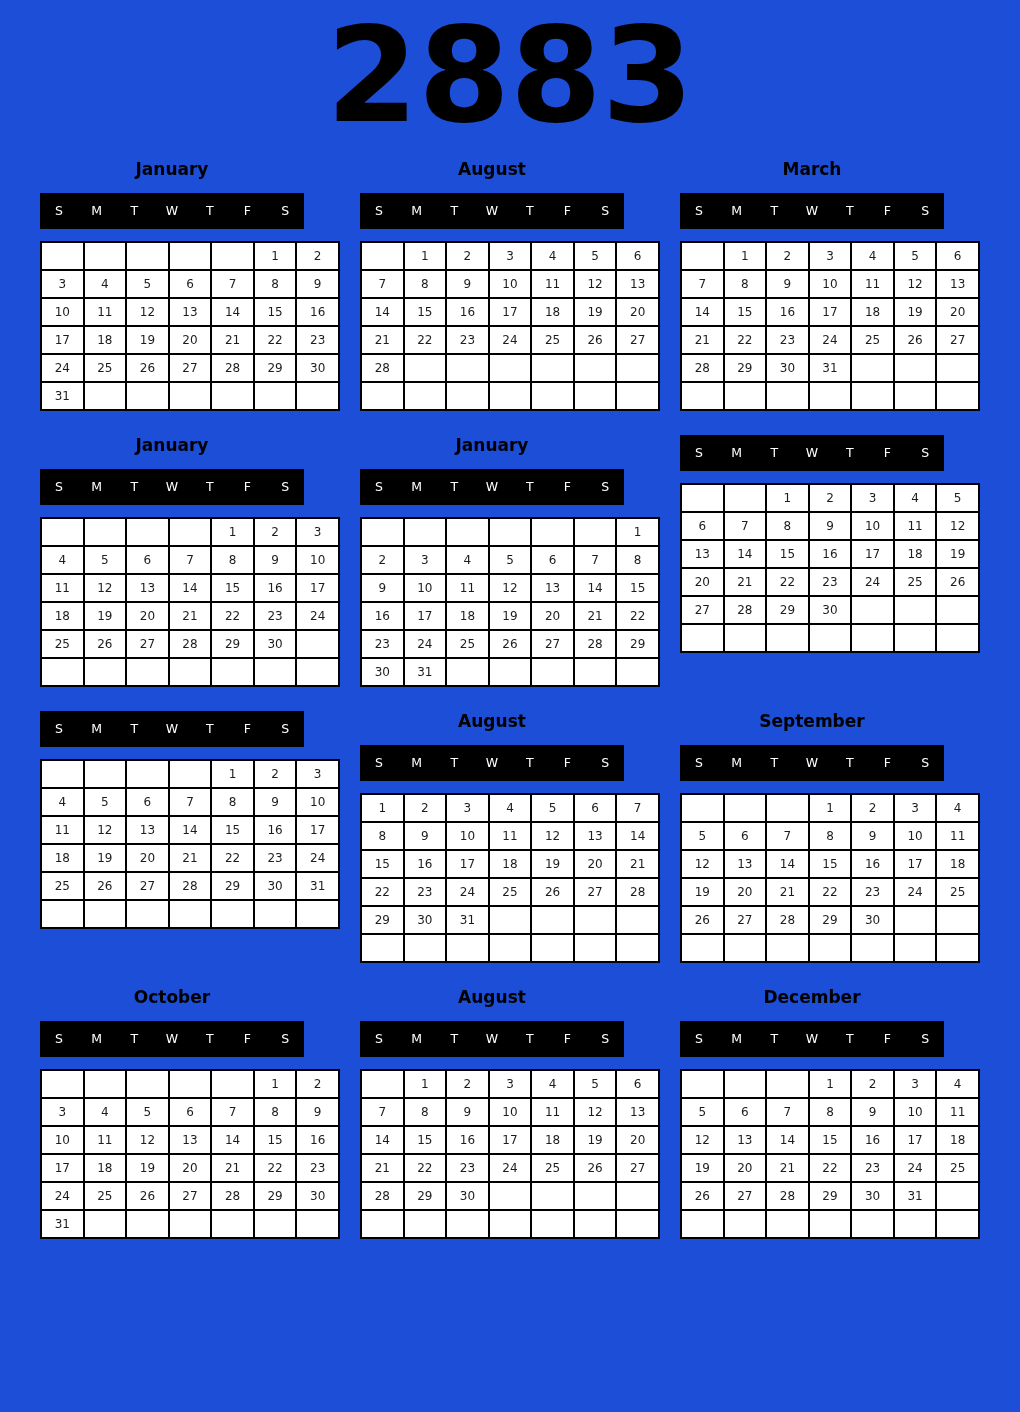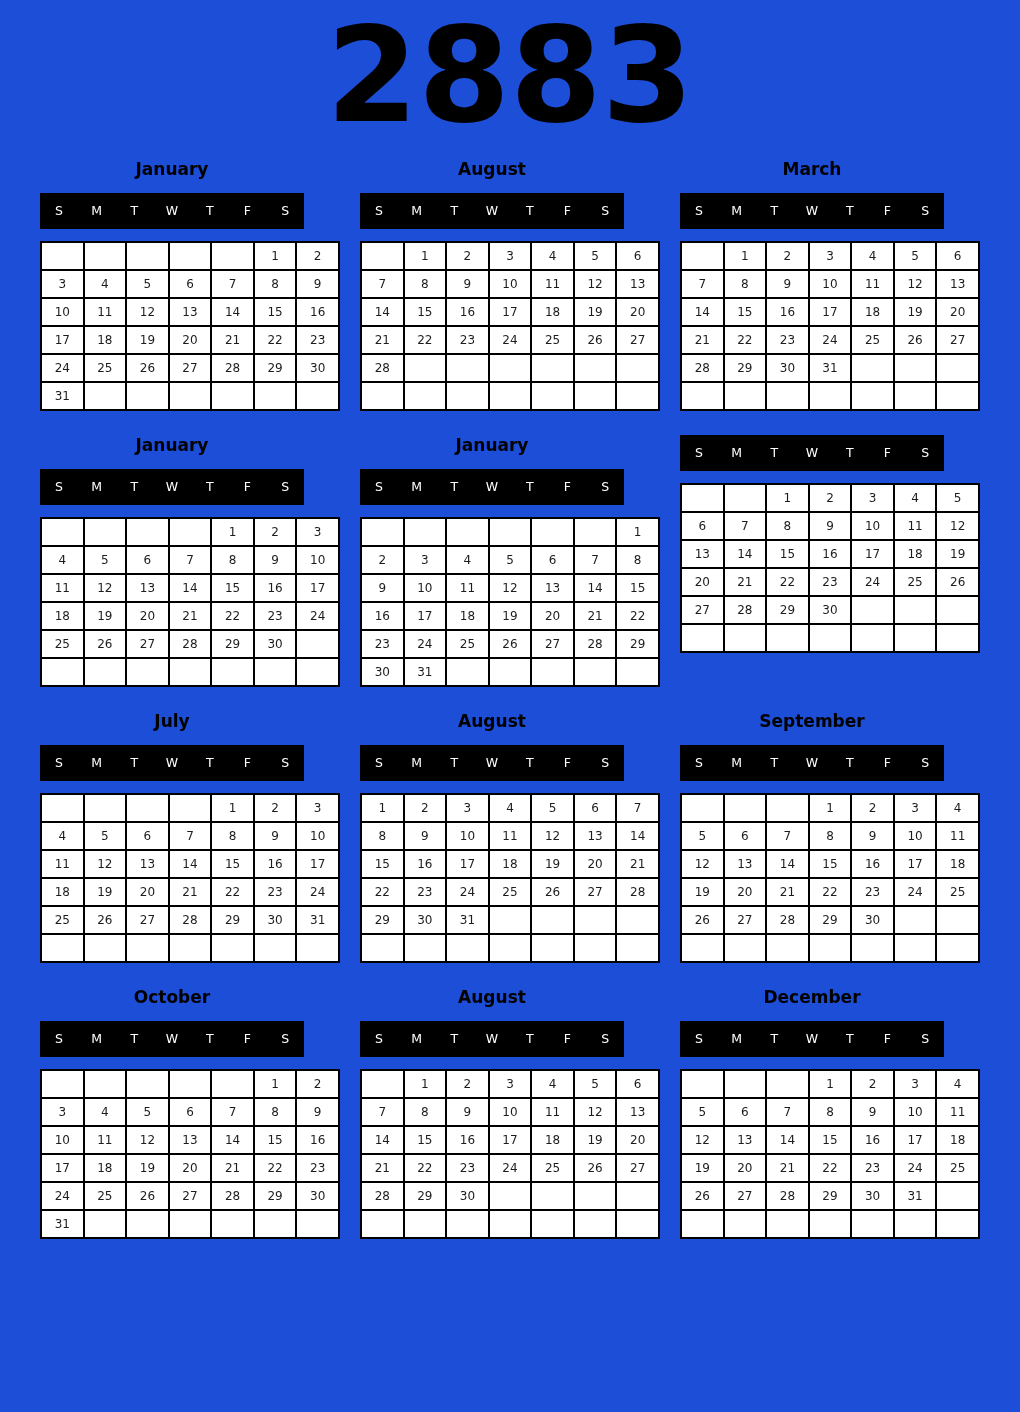--- a/index.html
+++ b/index.html
@@ -496,21 +496,20 @@
               <td></td>
               <td></td>
               <td></td>
               <td></td>
             </tr>
           </tbody>
     </table>
   </div>
 
   <div class="month">
-    <div class="month-name">July</div>
     <div class="weekday-row">
           <span class="wd">S</span>
           <span class="wd">M</span>
           <span class="wd">T</span>
           <span class="wd">W</span>
           <span class="wd">T</span>
           <span class="wd">F</span>
           <span class="wd">S</span>
         </div>
     <table class="days">

